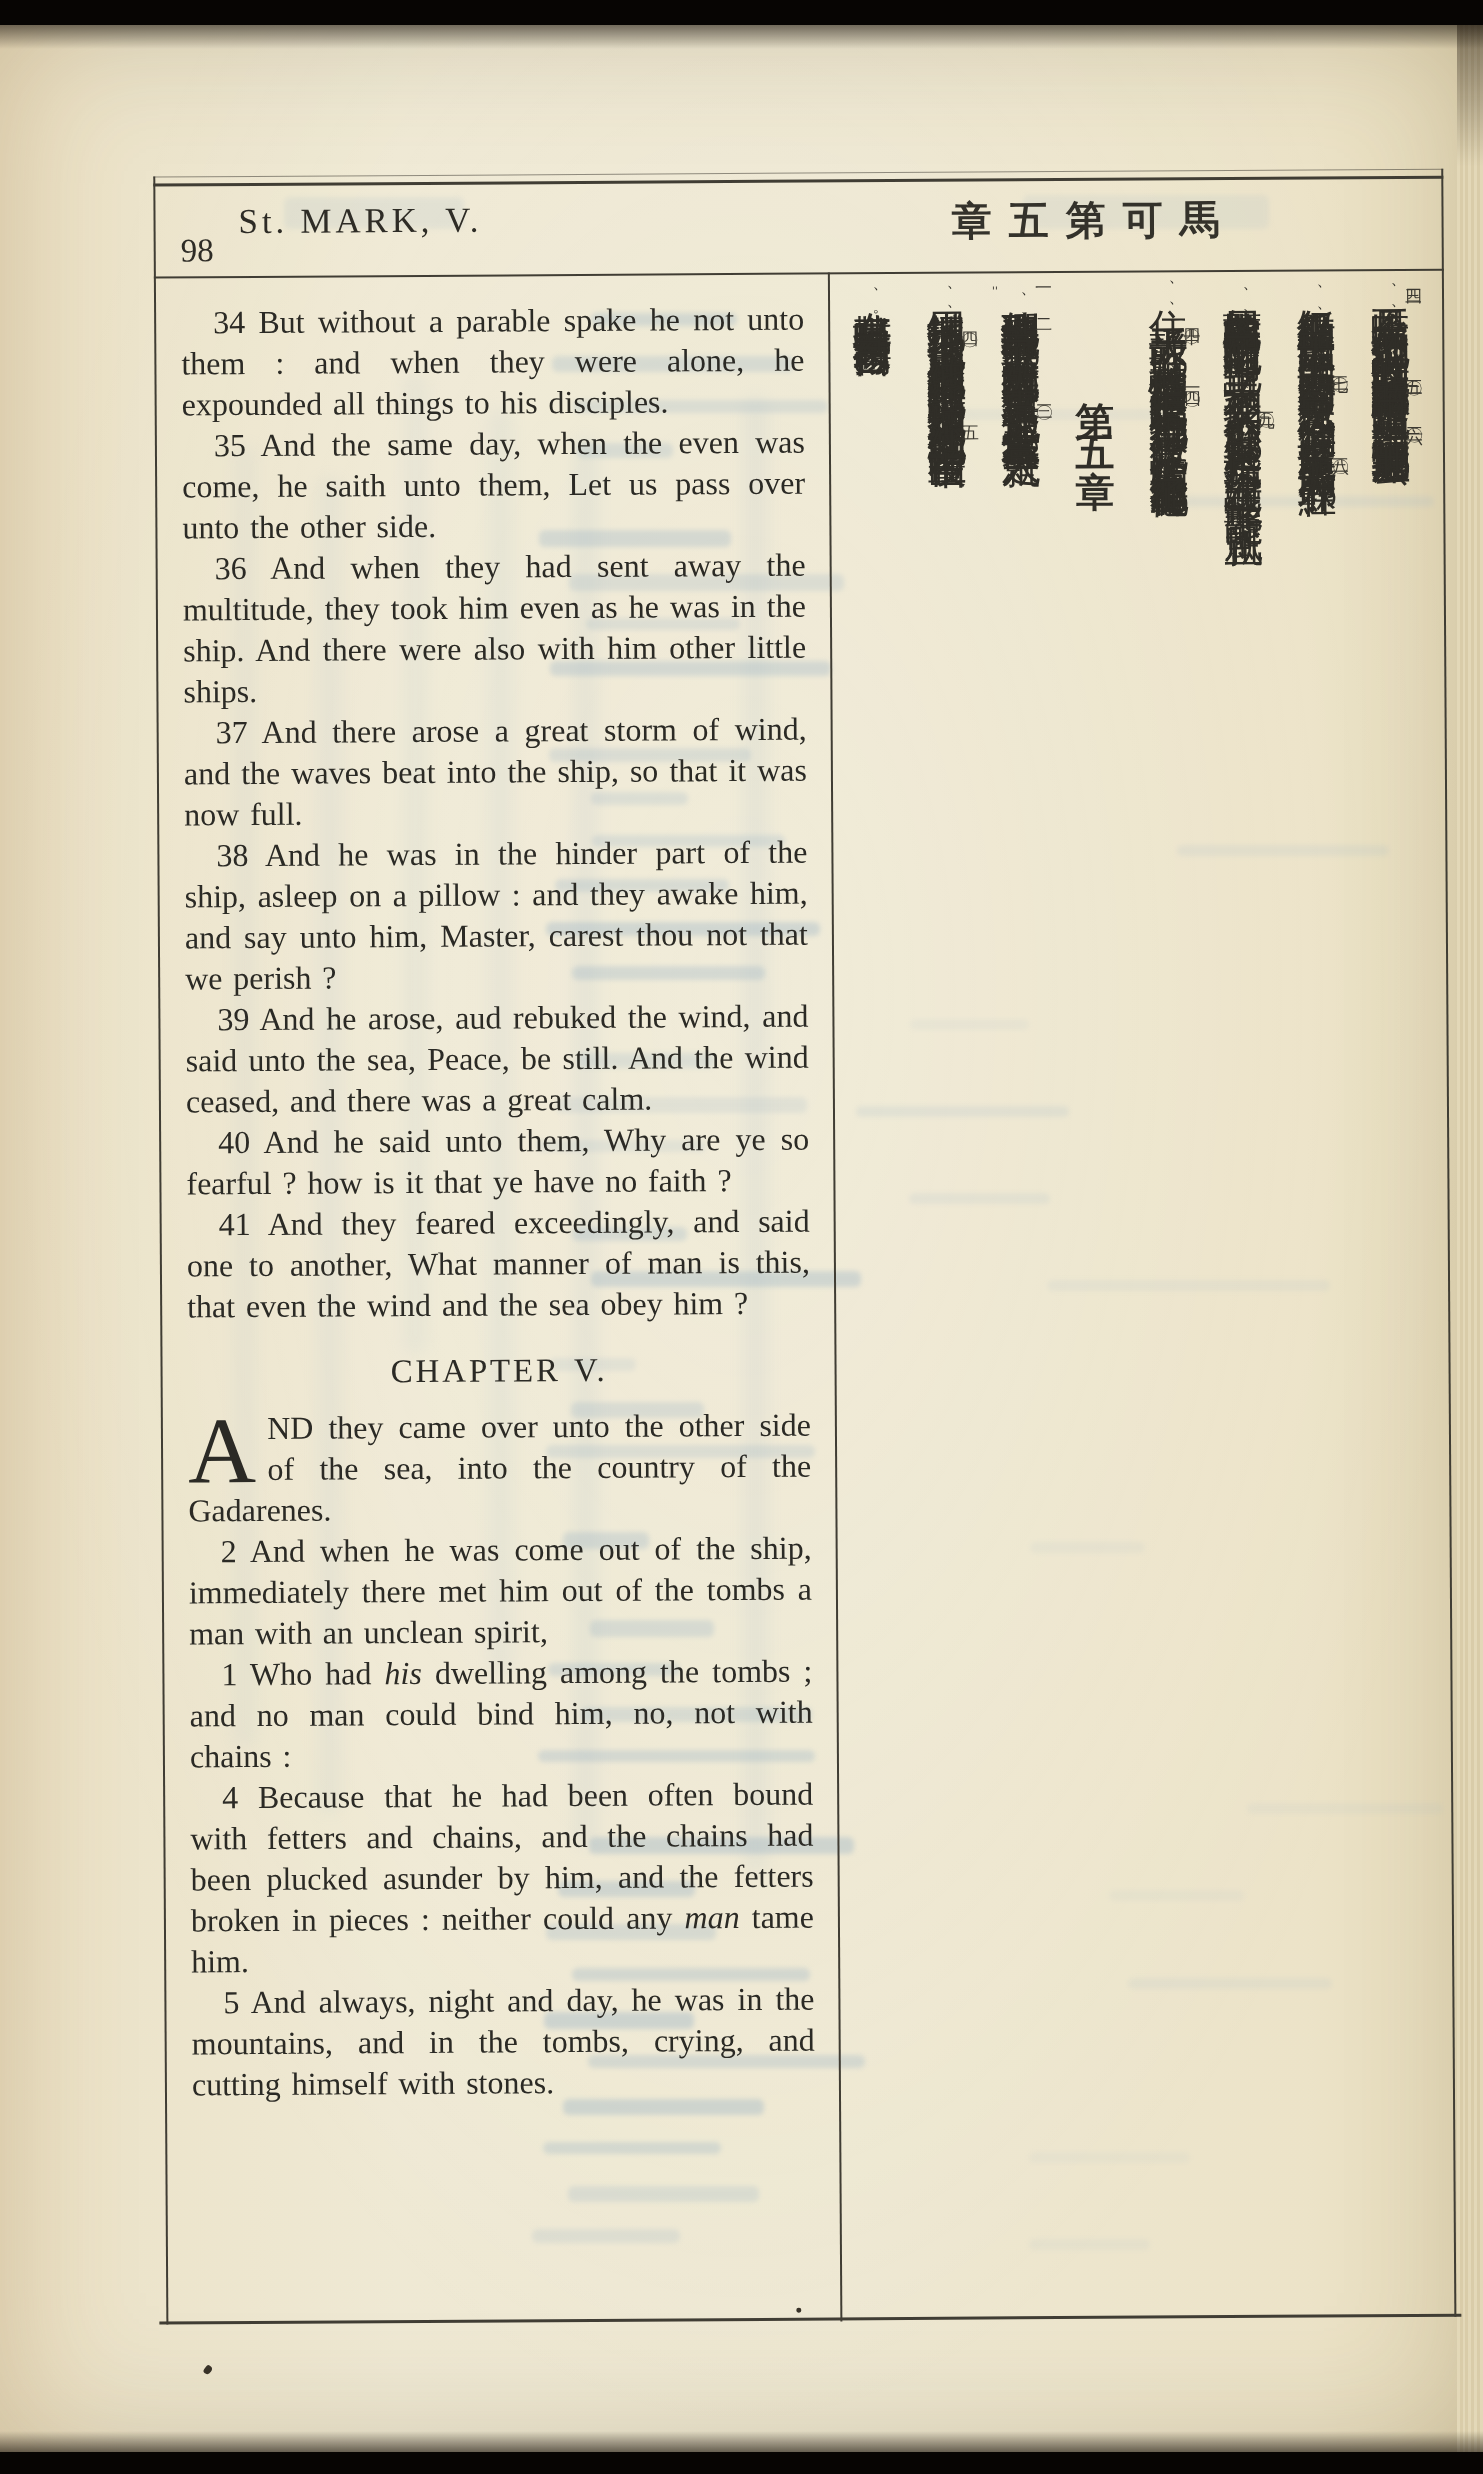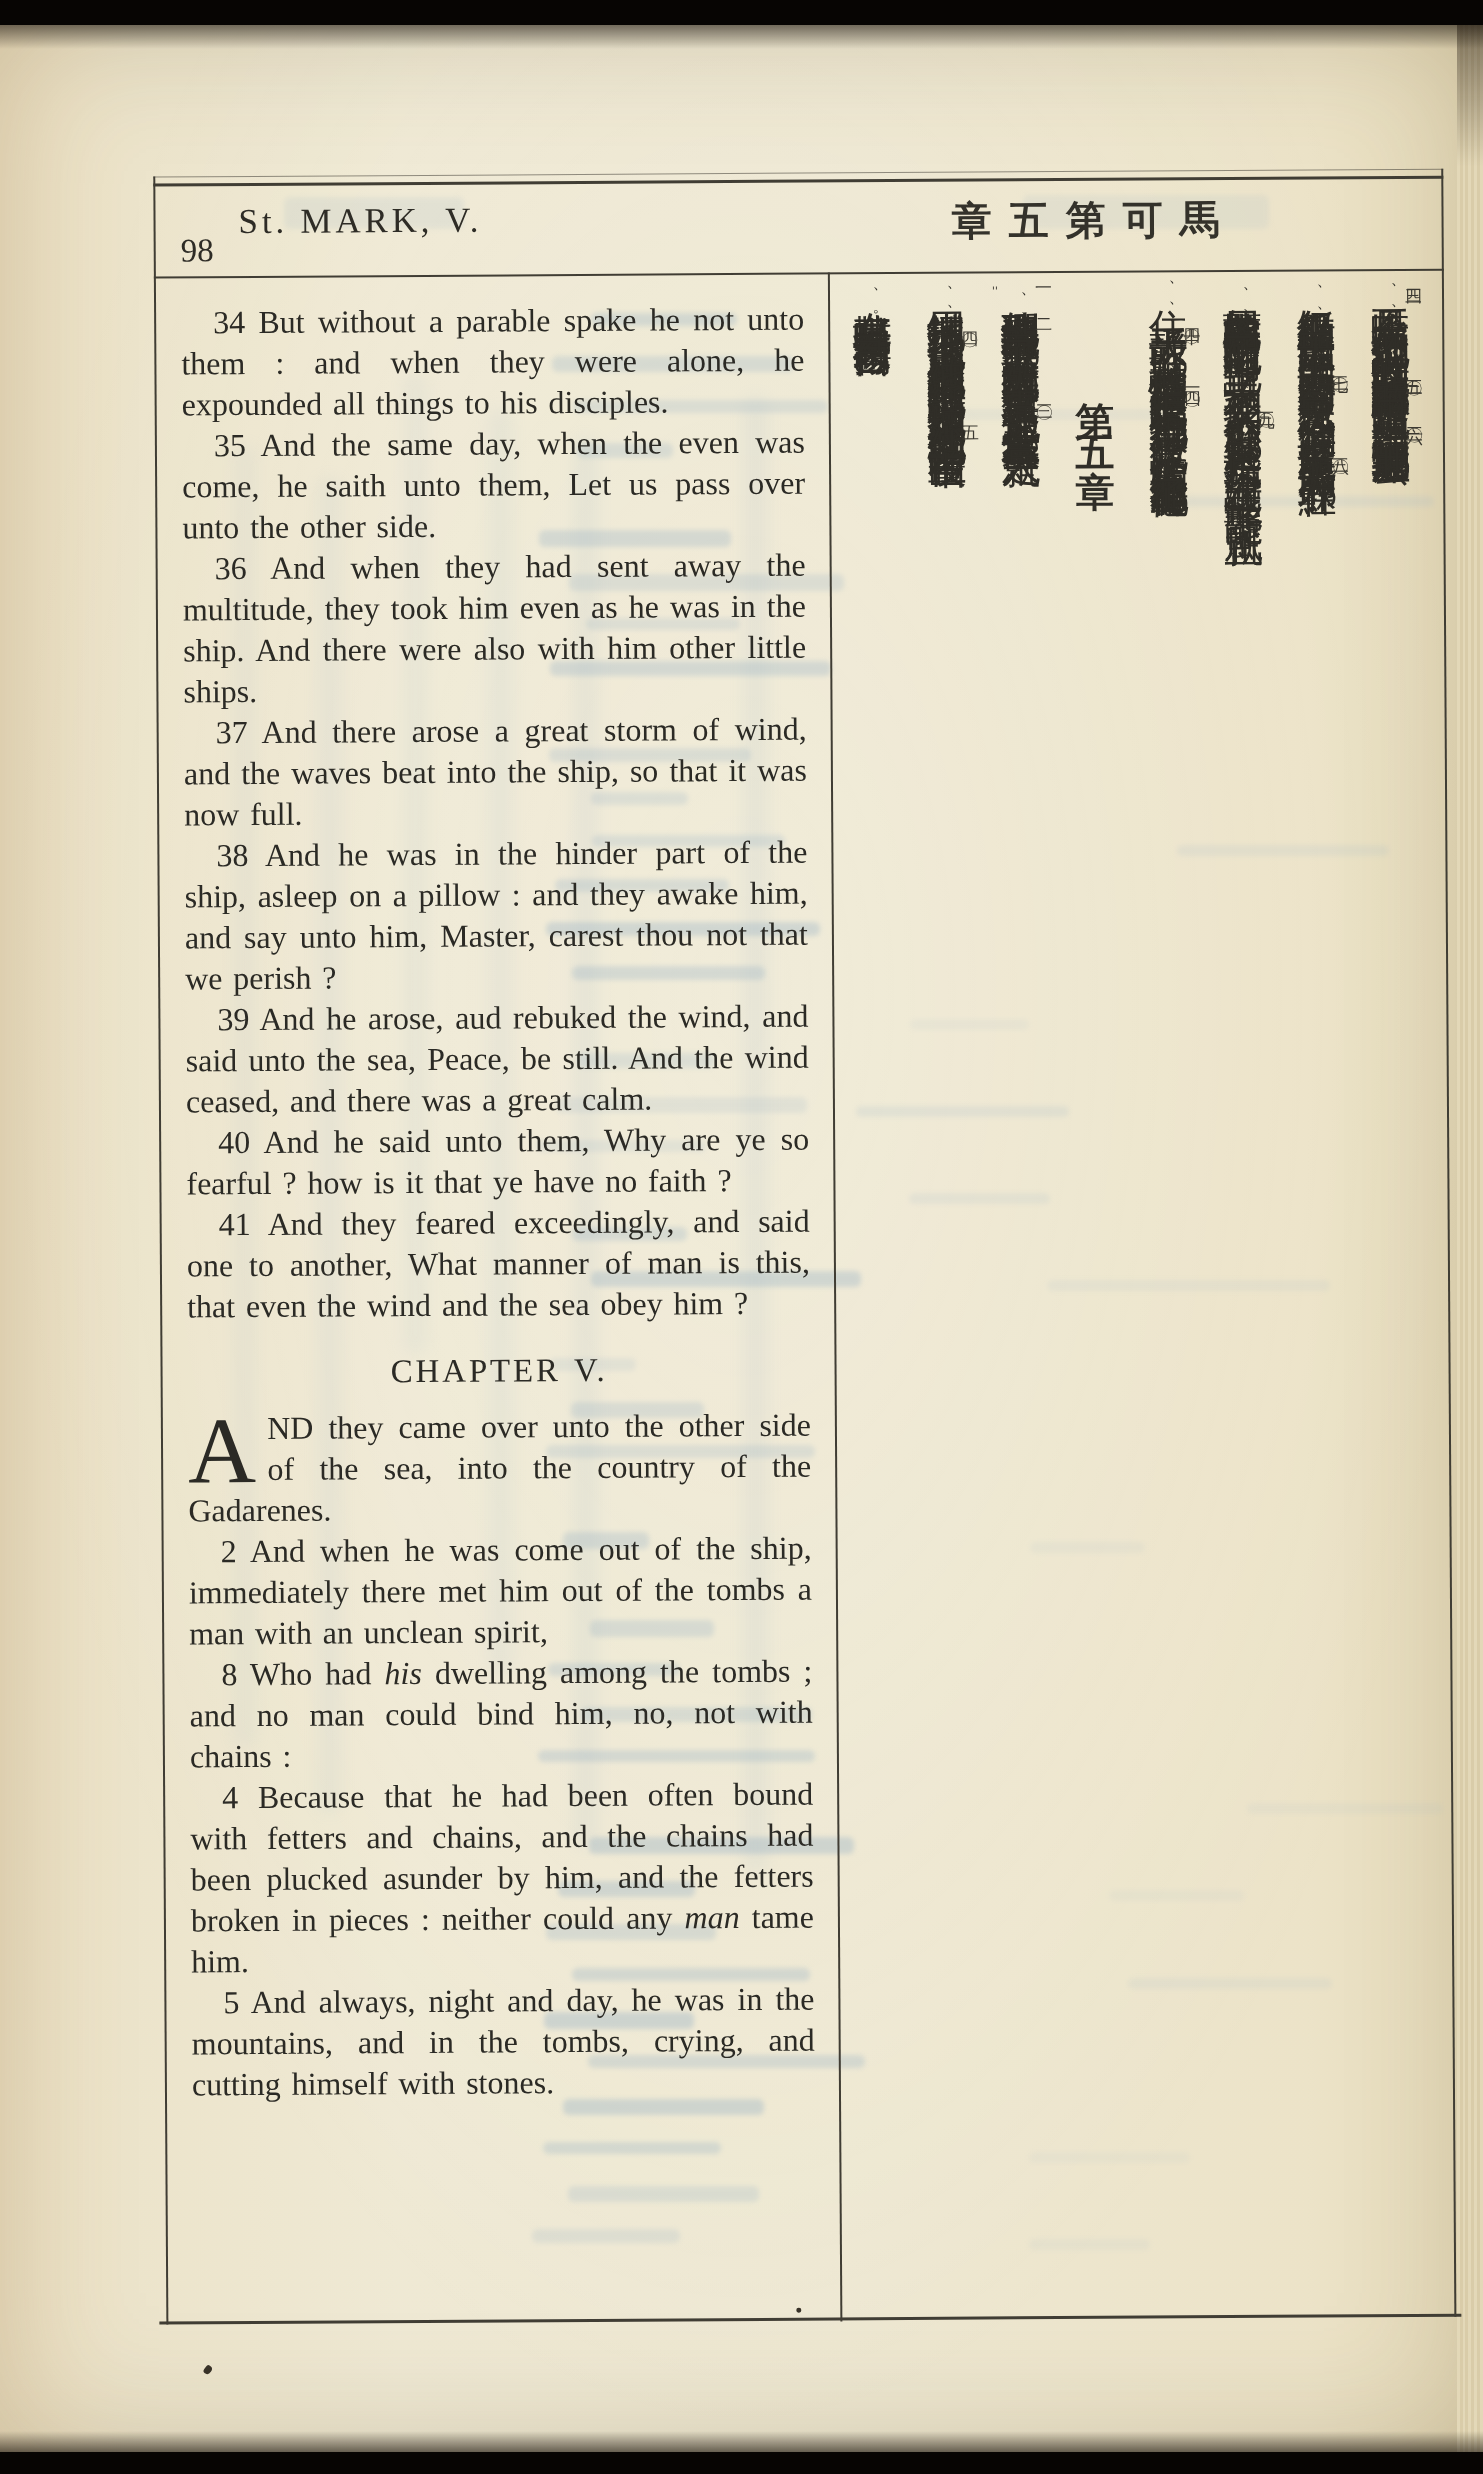--- a/index.html
+++ b/index.html
@@ -160,21 +160,21 @@
       <p><span>35 And the same day, when the even was come, he saith unto them, Let us pass over unto the other side.</span></p>
       <p><span>36 And when they had sent away the multitude, they took him even as he was in the ship.  And there were also with him other little ships.</span></p>
       <p><span>37 And there arose a great storm of wind, and the waves beat into the ship, so that it was now full.</span></p>
       <p><span>38 And he was in the hinder part of the ship, asleep on a pillow : and they awake him, and say unto him, Master, carest thou not that we perish ?</span></p>
       <p><span>39 And he arose, aud rebuked the wind, and said unto the sea, Peace, be still.  And the wind ceased, and there was a great calm.</span></p>
       <p><span>40 And he said unto them, Why are ye so fearful ? how is it that ye have no faith ?</span></p>
       <p><span>41 And they feared exceedingly, and said one to another, What manner of man is this, that even the wind and the sea obey him ?</span></p>
       <div class="chapter-heading">CHAPTER V.</div>
       <p class="nodent"><span class="dropcap">A</span><span>ND they came over unto the other side of the sea, into the country of the Gadarenes.</span></p>
       <p><span>2 And when he was come out of the ship, immediately there met him out of the tombs a man with an unclean spirit,</span></p>
-      <p><span>8 Who had </span><i>his</i><span> dwelling among the tombs ; and no man could bind him, no, not with chains :</span></p>
+      <p><span>1 Who had </span><i>his</i><span> dwelling among the tombs ; and no man could bind him, no, not with chains :</span></p>
       <p><span>4 Because that he had been often bound with fetters and chains, and the chains had been plucked asunder by him, and the fetters broken in pieces : neither could any </span><i>man</i><span> tame him.</span></p>
       <p><span>5 And always, night and day, he was in the mountains, and in the tombs, crying, and cutting himself with stones.</span></p>
     </div>
   <div class="chinese" id="chinese-col">
       <div class="ccol"><span class="vnum">三四</span>若不是比喻<span class="cpunct">、</span>就不對他們說<span class="cpunct">、</span>到沒有人的時候<span class="cpunct">、</span>將這些比喻都講解給門徒聽<span class="cpunct">、</span><span class="vnum">〇三五</span>當日晚上<span class="cpunct">、</span>對門徒說<span class="cpunct">、</span>我們渡到那邊岸上去<span class="vnum">〇三六</span>耶</div>
       <div class="ccol">穌仍坐在船上<span class="cpunct">、</span>門徒遣散了衆人<span class="cpunct">、</span>就開船去了<span class="cpunct">、</span>又有別的船同行<span class="cpunct">、</span><span class="vnum">〇三七</span>忽然狂風大起<span class="cpunct">、</span>波浪翻騰<span class="cpunct">、</span>打進船裏<span class="cpunct">、</span>水將要滿了船<span class="cpunct">、</span><span class="vnum">〇三八</span>耶穌在</div>
       <div class="ccol">船尾上枕著枕頭睡覺<span class="cpunct">、</span>門徒叫醒了他<span class="cpunct">、</span>對他說<span class="cpunct">、</span>夫子<span class="cpunct">、</span>我們要死了<span class="cpunct">、</span>你不顧麼<span class="cpunct">、</span><span class="vnum">〇三九</span>耶穌起來<span class="cpunct">、</span>指斥風<span class="cpunct">、</span>對海說<span class="cpunct">、</span>住了罷<span class="cpunct">、</span>靜了罷<span class="cpunct">、</span>風就止</div>
       <div class="ccol">住<span class="cpunct">、</span>大大平靜了<span class="cpunct">、</span><span class="vnum">〇四十</span>耶穌說<span class="cpunct">、</span>你們爲甚麼這樣懼怕<span class="cpunct">。</span>怎麼不信呢<span class="cpunct">、</span><span class="vnum">〇四一</span>他們都驚恐得很<span class="cpunct">、</span>彼此說<span class="cpunct">、</span>這是怎樣的人<span class="cpunct">、</span>連風和海都聽從他了<span class="cpunct">。</span></div>
       <div class="ccol chapter">第五章</div>
       <div class="ccol"><span class="vnum">一</span>他們來到海那邊<span class="pname">加大拉</span>的地方<span class="cpunct">、</span><span class="vnum">二</span>耶穌下了船<span class="cpunct">、</span>就有被邪鬼附著的人<span class="cpunct">、</span>從墳墓裏出來<span class="cpunct">、</span>遇見他<span class="cpunct">、</span><span class="vnum">〇三</span>那人素常住在墳墓裏<span class="cpunct">、</span>人就是</div>

